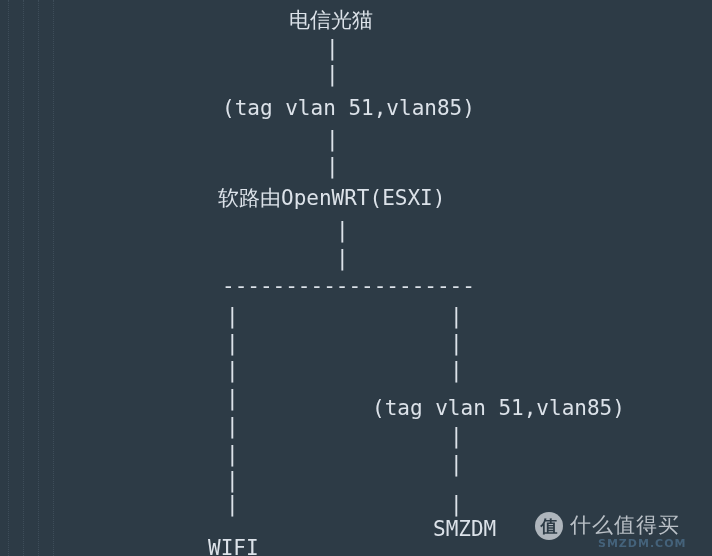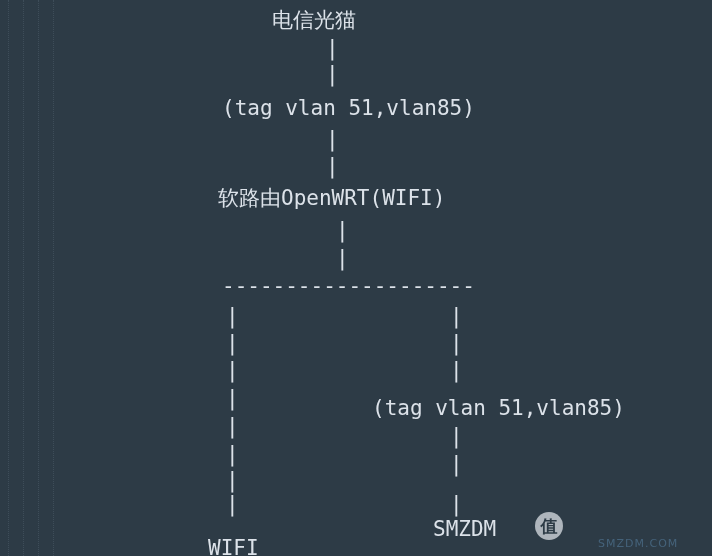--- a/index.html
+++ b/index.html
@@ -32,47 +32,47 @@
     font-size:17px;font-weight:bold;line-height:28px;text-align:center;
     font-family:"DejaVu Sans",sans-serif;
   }
   .wm-brand{
     position:absolute;left:40px;top:6px;color:var(--watermark-text);
     font-size:21px;line-height:26px;letter-spacing:1px;
     font-family:"DejaVu Sans",sans-serif;
   }
   .wm-domain{
     position:absolute;left:68px;top:31px;color:var(--watermark-domain);
-    font-size:11px;font-weight:normal;letter-spacing:1px;
+    font-size:11px;font-weight:bold;letter-spacing:1px;
     font-family:"DejaVu Sans",sans-serif;
   }
 </style>
 </head>
 <body>
 
 <div class="screen">
 
   <div class="guide" style="left:8px"></div>
   <div class="guide" style="left:23px"></div>
   <div class="guide" style="left:38px"></div>
   <div class="guide" style="left:53px"></div>
 
   <div>
 
-    <span class="t cjk" style="left:272px;top:8px">电信光猫</span>
+    <span class="t cjk" style="left:289px;top:8px">电信光猫</span>
 
     <span class="t" style="left:326px;top:36px">|</span>
     <span class="t" style="left:326px;top:62px">|</span>
 
     <span class="t" style="left:222px;top:96px">(tag vlan 51,vlan85)</span>
 
     <span class="t" style="left:326px;top:127px">|</span>
     <span class="t" style="left:326px;top:154px">|</span>
 
-    <span class="t cjk" style="left:218px;top:186px">软路由OpenWRT(WIFI)</span>
+    <span class="t cjk" style="left:218px;top:186px">软路由OpenWRT(ESXI)</span>
 
     <span class="t" style="left:336px;top:218px">|</span>
     <span class="t" style="left:336px;top:246px">|</span>
 
     <span class="t" style="left:222px;top:274px">--------------------</span>
 
     <span class="t" style="left:226px;top:304px">|</span>
     <span class="t" style="left:226px;top:331px">|</span>
     <span class="t" style="left:226px;top:358px">|</span>
     <span class="t" style="left:226px;top:386px">|</span>
@@ -90,16 +90,17 @@
     <span class="t" style="left:450px;top:424px">|</span>
     <span class="t" style="left:450px;top:452px">|</span>
     <span class="t" style="left:450px;top:492px">|</span>
 
     <span class="t" style="left:208px;top:536px">WIFI</span>
     <span class="t" style="left:433px;top:517px">SMZDM</span>
   </div>
 
   <div class="watermark">
     <span class="wm-circle">值</span>
+    <span class="wm-brand">什么值得买</span>
     <span class="wm-domain">SMZDM.COM</span>
   </div>
 
 </div>
 
 </body></html>

